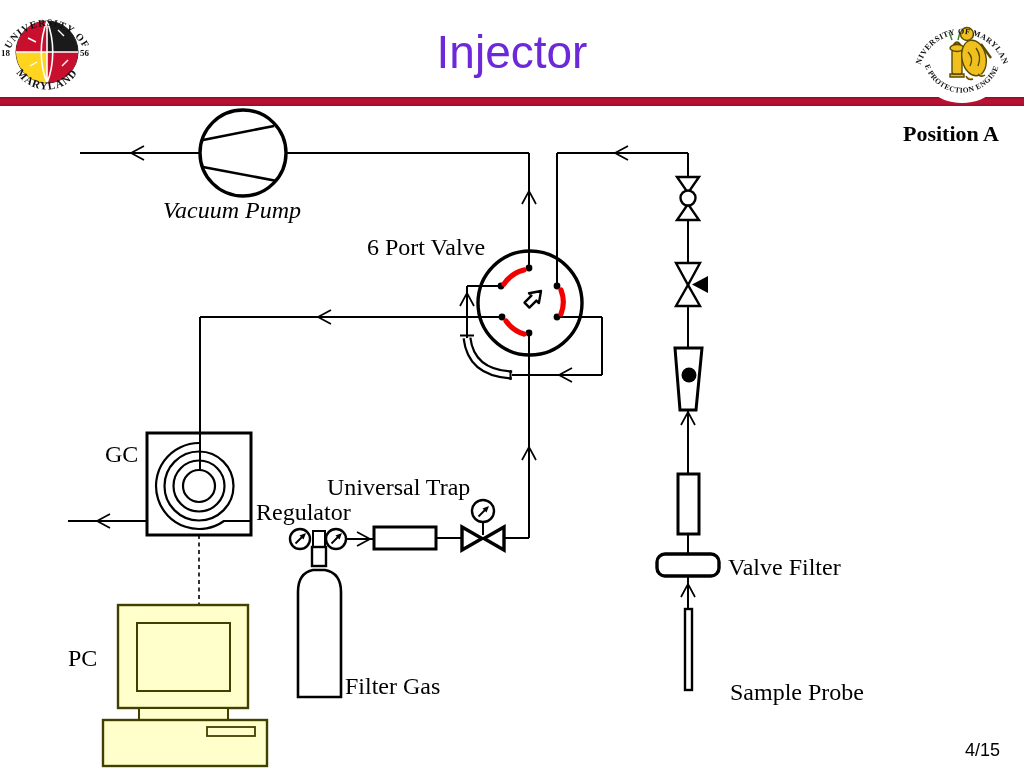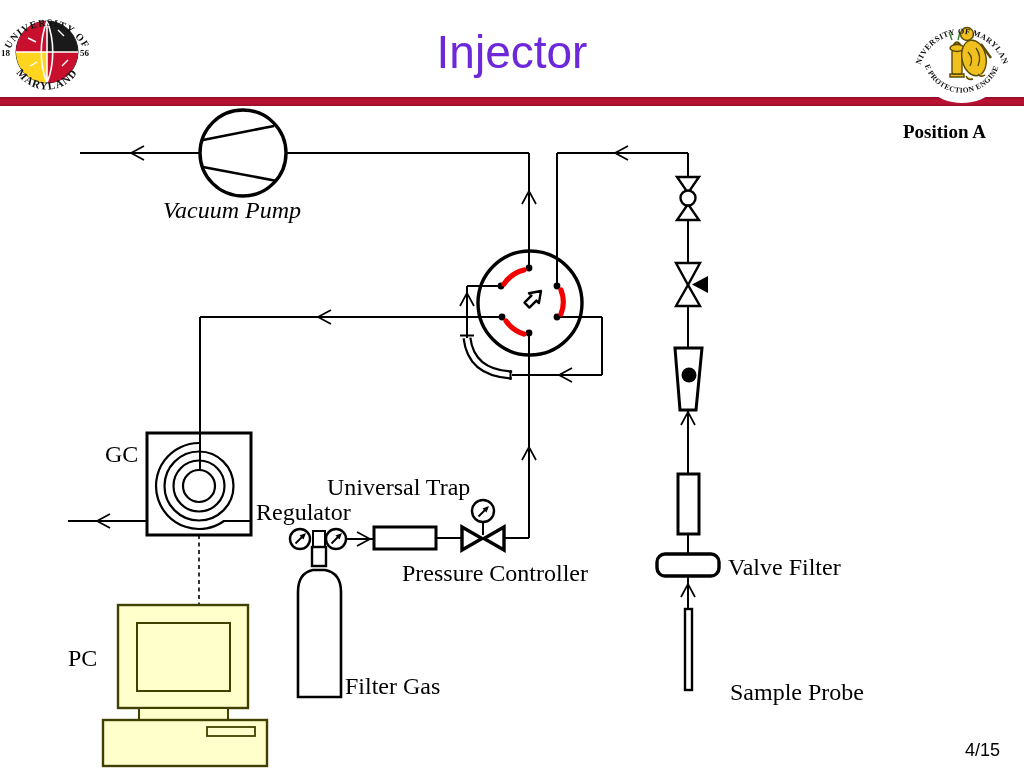--- a/index.html
+++ b/index.html
@@ -3,21 +3,21 @@
 <meta charset="utf-8">
 <style>
   html,body{margin:0;padding:0;background:#fff;}
   .slide{position:relative;width:1024px;height:768px;background:#ffffff;overflow:hidden;
          font-family:"Liberation Serif",serif;color:#000;}
   .title{position:absolute;top:27px;left:0;width:100%;text-align:center;
          font-family:"Liberation Sans",sans-serif;font-size:46px;line-height:1.1;color:#6d28d9;}
   .redbar{position:absolute;top:97px;left:0;width:1024px;height:9px;
           background:linear-gradient(180deg,#8c0e24 0%,#bb1133 35%,#b81032 70%,#950f2a 100%);}
   .lbl{position:absolute;font-size:24px;line-height:1.12;white-space:nowrap;}
-  .pos-a{position:absolute;top:121px;left:903px;font-size:19px;font-weight:bold;}
+  .pos-a{position:absolute;top:121px;left:903px;font-size:22px;font-weight:bold;}
   .page-num{position:absolute;top:740px;left:965px;font-family:"Liberation Sans",sans-serif;font-size:18px;}
   .loop-block{position:absolute;left:325px;top:361px;width:165px;text-align:center;
               font-size:24px;line-height:1.18;}
   svg.layer{position:absolute;left:0;top:0;}
   .seal-arc{font-family:"Liberation Serif",serif;font-weight:bold;fill:#111;}
 </style>
 </head>
 <body>
 
 <div class="slide">
@@ -203,22 +203,22 @@
       <path d="M522,204 L529,191 L536,204"></path>
       <path d="M460,306 L467,293 L474,306"></path>
       <path d="M522,460 L529,447 L536,460"></path>
       <path d="M681,425 L688,412 L695,425"></path>
       <path d="M681,597 L688,584 L695,597"></path>
       <path d="M357,532 L370,539 L357,546"></path>
     </g>
   </svg>
 
   <div class="lbl" style="left:163px;top:197px;font-style:italic;">Vacuum Pump</div>
+  <div class="lbl" style="left:367px;top:234px;">6 Port Valve</div>
   <div class="lbl" style="left:105px;top:441px;">GC</div>
   <div class="lbl" style="left:327px;top:474px;">Universal Trap</div>
   <div class="lbl" style="left:256px;top:499px;">Regulator</div>
-  <div class="lbl" style="left:402px;top:560px;">Pressure Controller</div>
   <div class="lbl" style="left:345px;top:673px;">Filter Gas</div>
   <div class="lbl" style="left:68px;top:645px;">PC</div>
   <div class="lbl" style="left:728px;top:554px;">Valve Filter</div>
   <div class="lbl" style="left:730px;top:636px;margin-top:43px;">Sample Probe</div>
 
 </div>
 
 </body></html>

